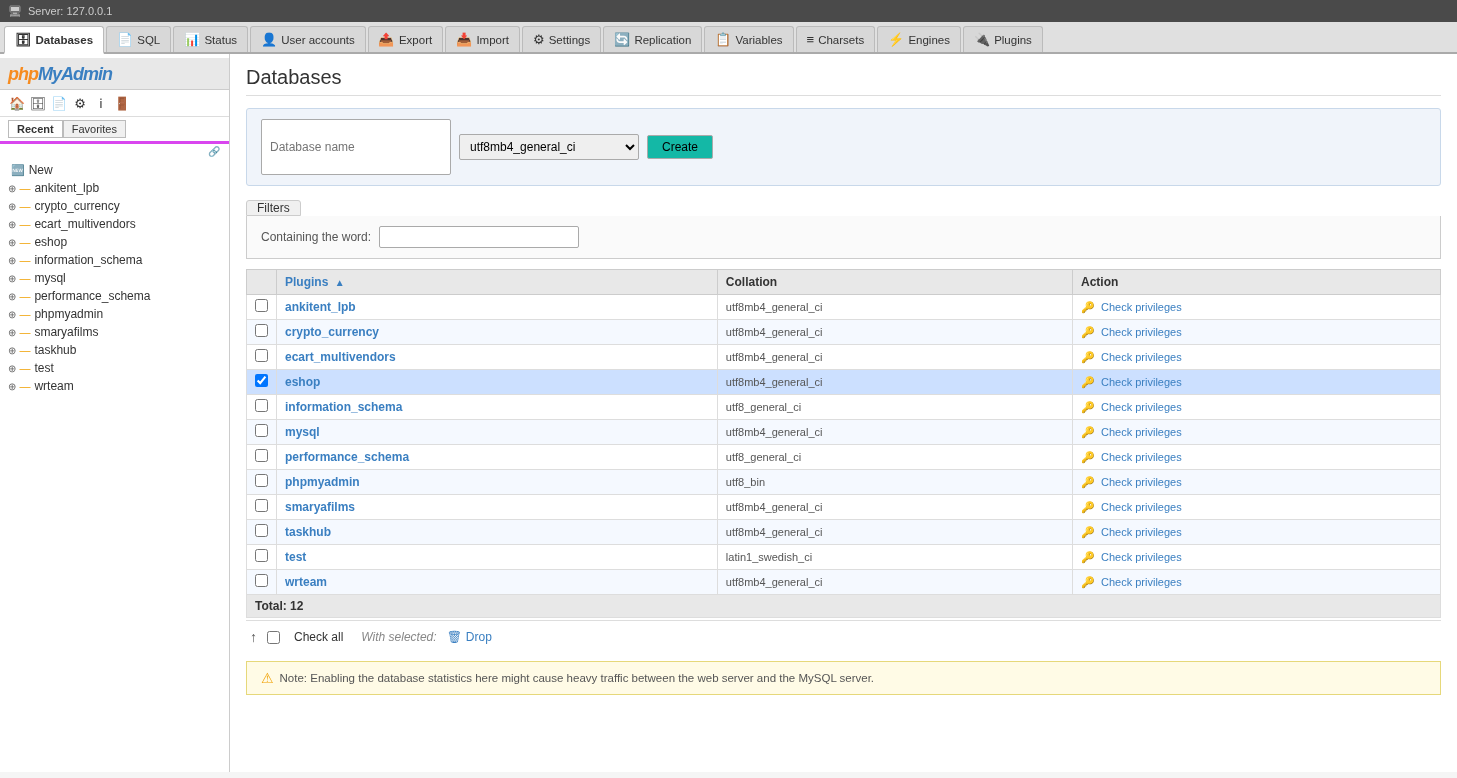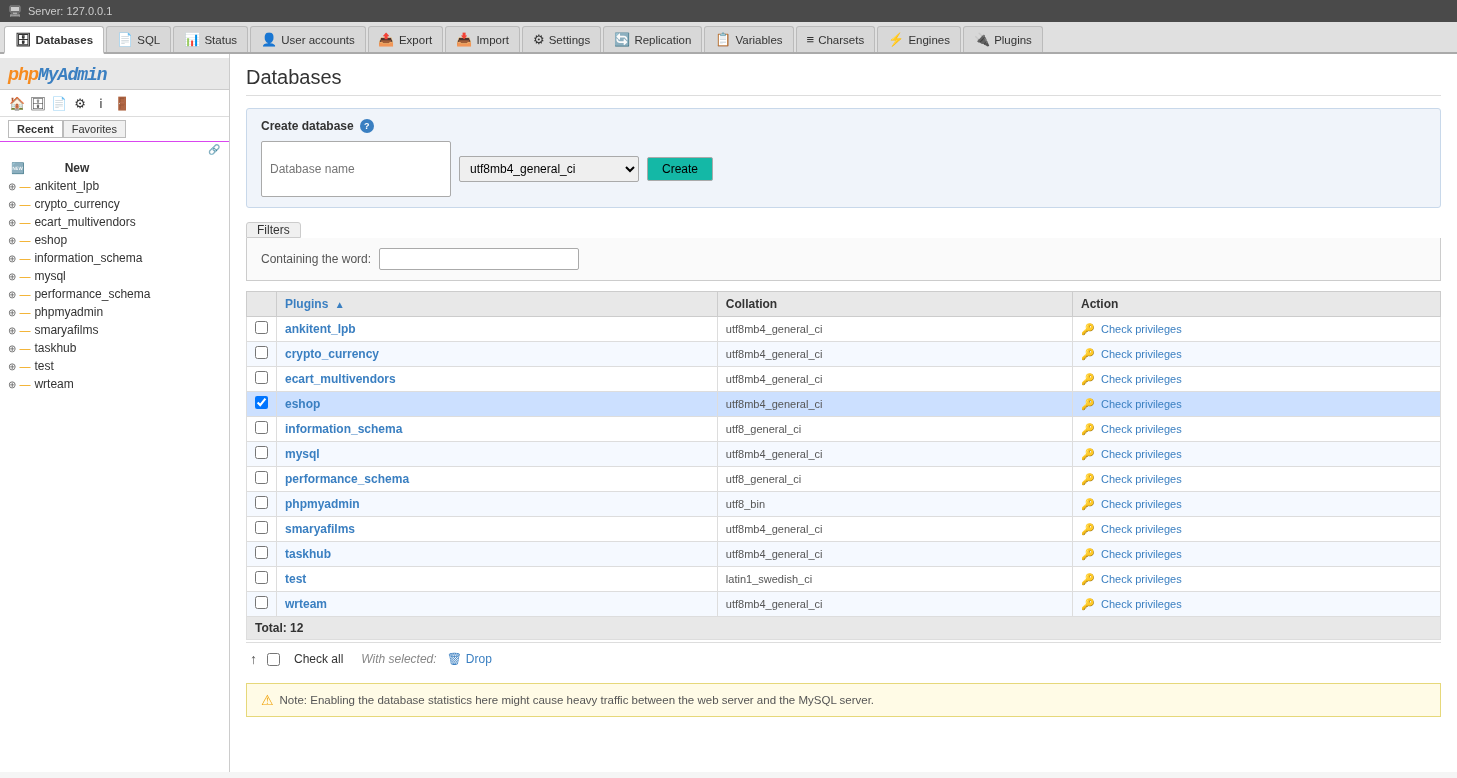--- a/index.html
+++ b/index.html
@@ -84,21 +84,21 @@
     .sidebar-icon {
       width: 18px; height: 18px;
       cursor: pointer;
       display: flex; align-items: center; justify-content: center;
       font-size: 13px;
     }
     #recent-favs {
       display: flex;
       gap: 0;
       padding: 3px 8px;
-      border-bottom: 1px solid #d946ef;
+      border-bottom: 3px solid #d946ef;
     }
     .rf-tab {
       padding: 2px 8px;
       cursor: pointer;
       font-size: 11px;
       border: 1px solid #bbb;
       background: #f0f0f0;
     }
     .rf-tab.active-tab { background: #fff; font-weight: bold; }
     
@@ -106,21 +106,21 @@
     .tree-item {
       display: flex;
       align-items: center;
       padding: 2px 8px;
       cursor: pointer;
       font-size: 12px;
     }
     .tree-item .expand-icon { color: #666; margin-right: 3px; font-size: 10px; }
     .tree-item .db-icon { color: #f0a000; margin-right: 4px; font-size: 11px; }
     .tree-item .item-label { color: #333; }
-    .tree-new { color: #3a7fc1; font-weight: bold; margin-left: 36px; }
+    .tree-new { color: #3a7fc1; font-weight: normal; }
     
     
     #content {
       flex: 1;
       overflow-y: auto;
       background: #fff;
       padding: 12px 16px;
     }
     
     h1.page-title {
@@ -370,21 +370,21 @@
       <span class="tab-icon">🔌</span>
       <span>Plugins</span>
     </div>
   </div>
 
 <div id="layout">
 
   <div id="sidebar">
     <div id="sidebar-header">
       <div id="pma-logo">
-        <span style="color:#f68b1f;font-style:italic;font-weight:bold;font-size:18px;">php</span><span style="color:#3a7fc1;font-style:italic;font-weight:bold;font-size:18px;font-family:Liberation Mono, monospace;">MyAdmin</span>
+        <span style="color:#f68b1f;font-style:italic;font-weight:bold;font-size:18px;">php</span><span style="color:#3a7fc1;font-style:italic;font-weight:bold;font-size:18px;">MyAdmin</span>
       </div>
     </div>
     <div id="sidebar-icons">
       <div class="sidebar-icon" title="Home">🏠</div>
       <div class="sidebar-icon" title="Databases">🗄</div>
       <div class="sidebar-icon" title="SQL">📄</div>
       <div class="sidebar-icon" title="Settings">⚙</div>
       <div class="sidebar-icon" title="Info">ℹ</div>
       <div class="sidebar-icon" title="Exit">🚪</div>
     </div>
@@ -461,24 +461,20 @@
           <span class="db-icon">—</span>
           <span class="item-label">wrteam</span>
         </div>
       </div>
   </div>
 
   <div id="content">
     <h1 class="page-title">Databases</h1>
 
     <div class="create-db-section">
-      <div class="create-db-label">
-        <span>Create database</span>
-        <span class="help-icon">?</span>
-      </div>
       <div class="create-db-form">
         <input type="text" placeholder="Database name" style="">
         <select id="collation-sel"><option value="utf8mb4_general_ci">utf8mb4_general_ci</option><option value="utf8_general_ci">utf8_general_ci</option><option value="latin1_swedish_ci">latin1_swedish_ci</option><option value="utf8_unicode_ci">utf8_unicode_ci</option><option value="utf8mb4_unicode_ci">utf8mb4_unicode_ci</option></select>
         <button class="btn-create">Create</button>
       </div>
     </div>
 
     <div class="filters-section">
       <div class="filters-toggle">Filters</div>
       <div class="filters-body">

